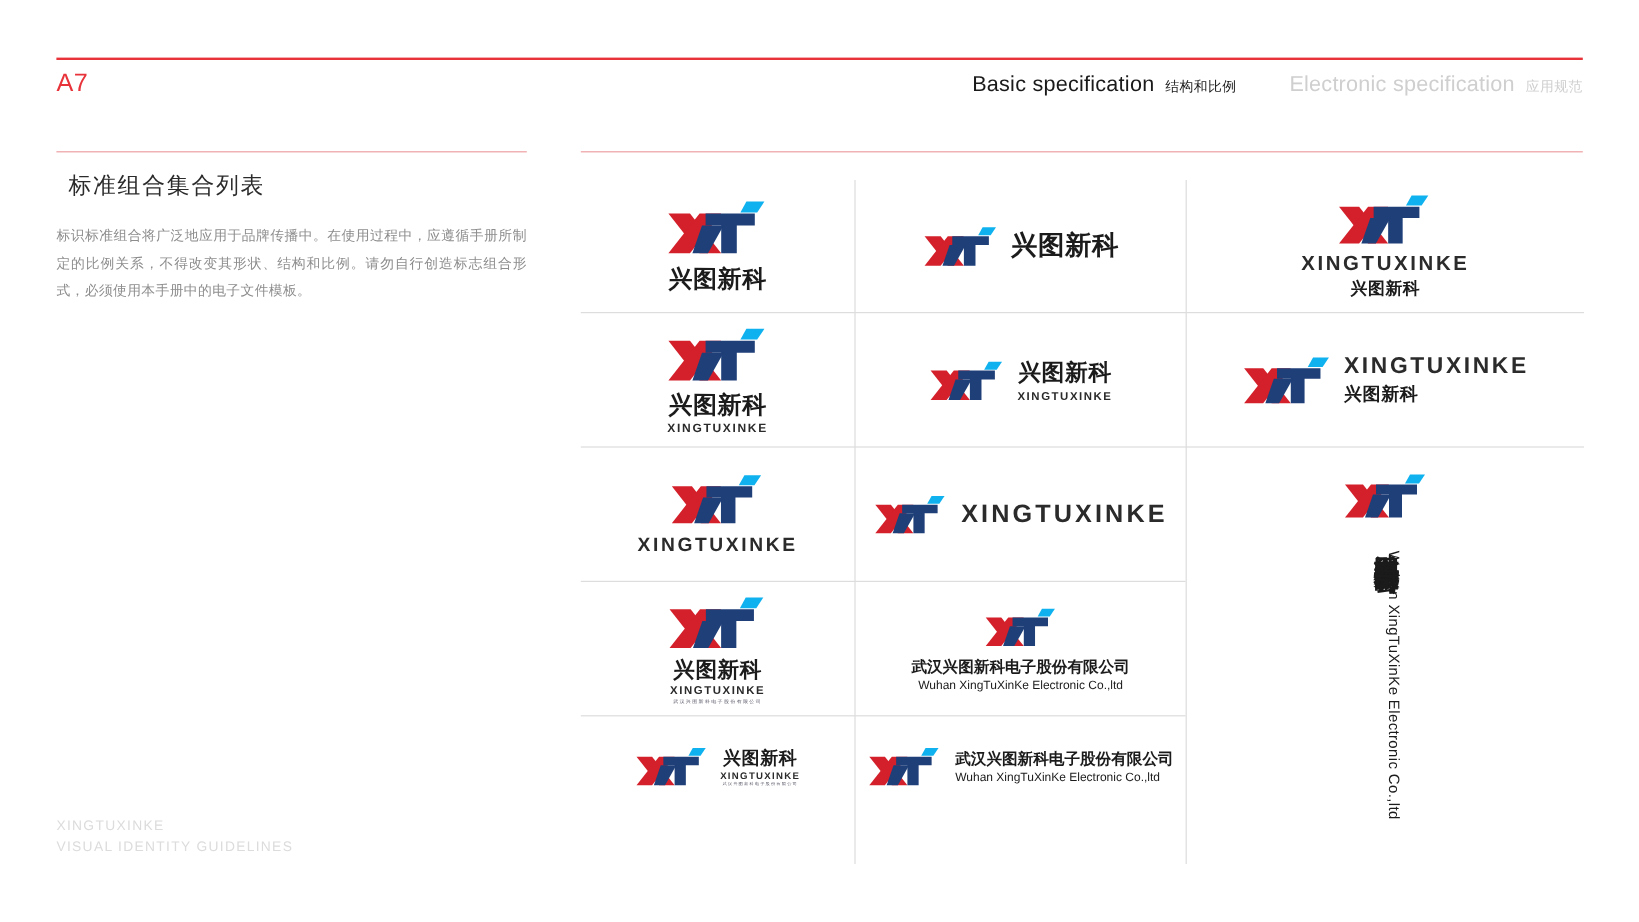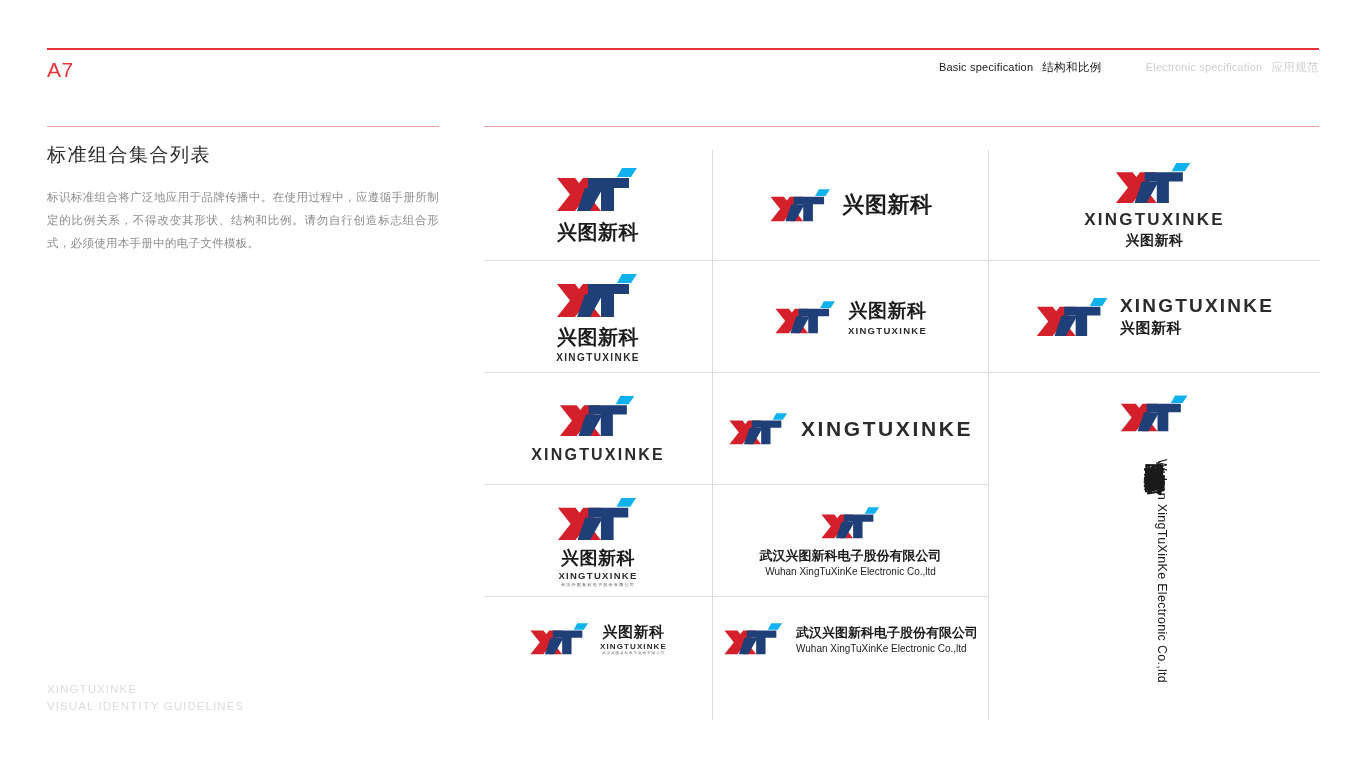--- a/index.html
+++ b/index.html
@@ -18,40 +18,40 @@
     position: absolute; left: 47px; top: 58px;
     font-size: 21px; color: #e8333a; letter-spacing: .5px;
     font-family: "Liberation Sans", sans-serif;
   }
   .nav {
     position: absolute; right: 47px; top: 60px;
     display: flex; align-items: baseline; gap: 44px;
     white-space: nowrap;
   }
   .nav-item { display: flex; align-items: baseline; gap: 9px; }
-  .nav-en { font-size: 11px; letter-spacing: .2px; }
+  .nav-en { font-size: 18px; letter-spacing: .2px; }
   .nav-cn { font-size: 11.5px; letter-spacing: .4px; }
   .nav-item.active .nav-en { color: #1a1a1a; }
   .nav-item.active .nav-cn { color: #1a1a1a; }
   .nav-item.inactive .nav-en { color: #cfcfcf; }
   .nav-item.inactive .nav-cn { color: #cfcfcf; text-align: right; }
 
   
   .sub-rule-left {
     position: absolute; left: 47px; top: 126px; width: 392px; height: 1px;
     background: #eda0a4;
   }
   .sub-rule-right {
     position: absolute; left: 484px; top: 126px; width: 835px; height: 1px;
     background: #eda0a4;
   }
 
   
   .sec-title {
-    position: absolute; left: 47px; top: 142px;
+    position: absolute; left: 57px; top: 142px;
     font-size: 19px; color: #2b2b2b; letter-spacing: 1.5px;
   }
   .sec-desc {
     position: absolute; left: 47px; top: 186px; width: 392px;
     font-size: 11.5px; line-height: 2.0; color: #8d8d8d;
     letter-spacing: .3px; text-align: justify;
   }
   .footer {
     position: absolute; left: 47px; top: 681px;
     font-size: 11.5px; line-height: 1.45; color: #dcdcdc;

